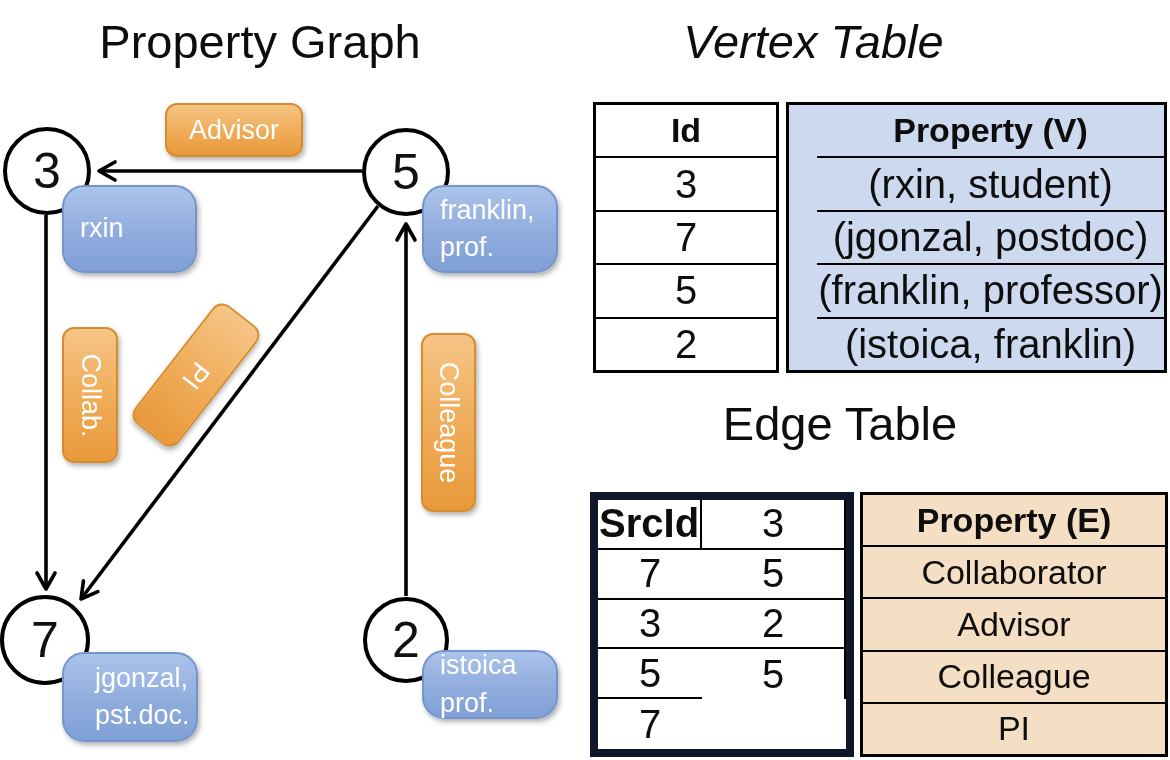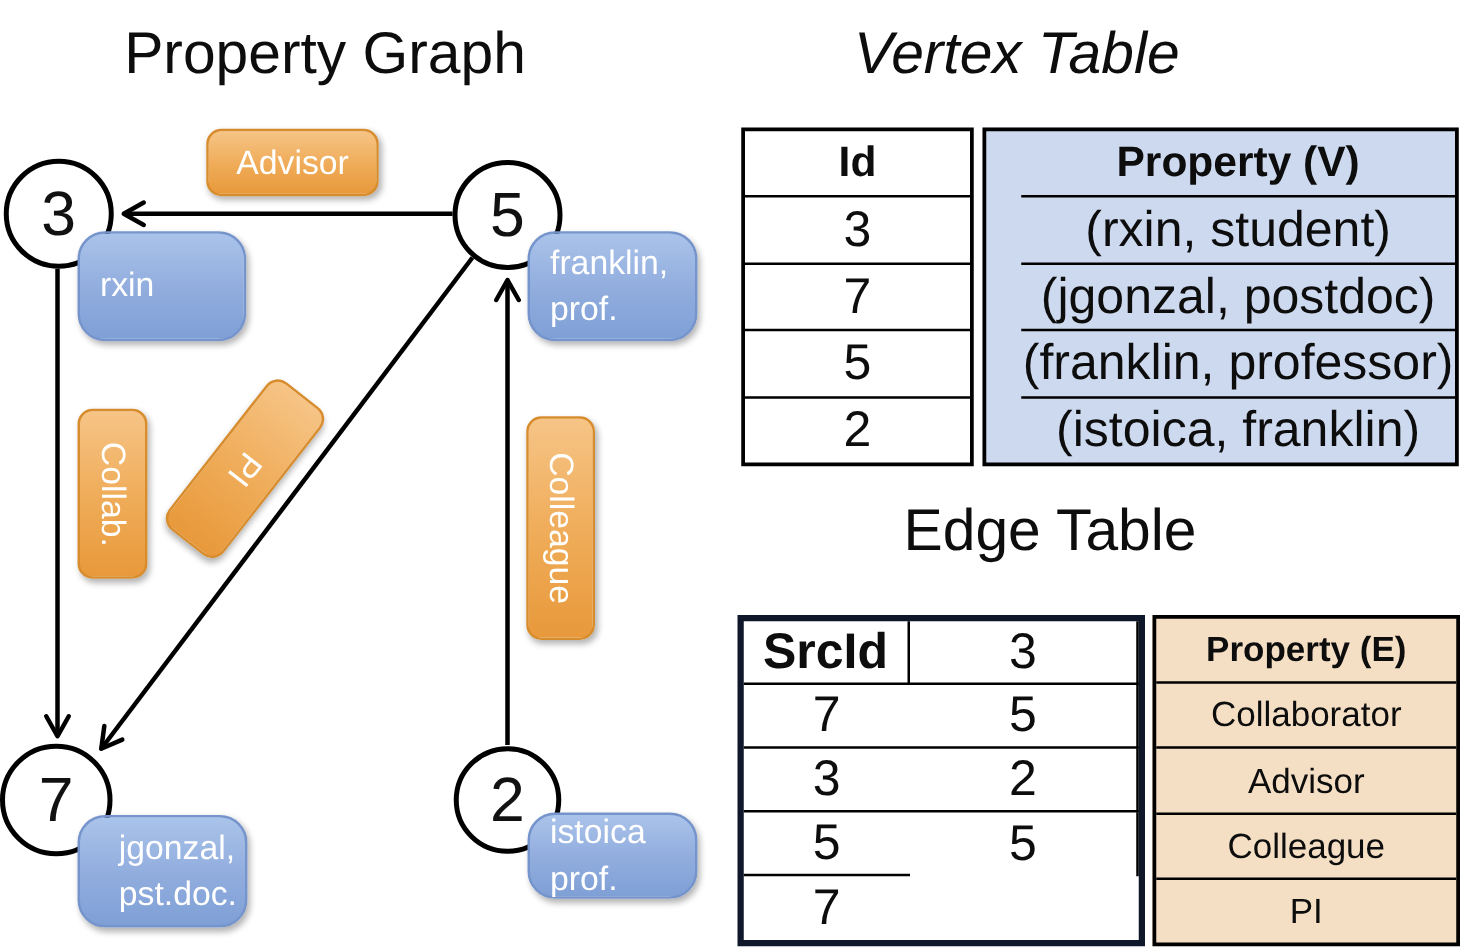--- a/index.html
+++ b/index.html
@@ -52,31 +52,31 @@
   }
   .tcell:last-child{border-bottom:none;}
   .thead{font-size:34px;font-weight:bold;}
 
   #vertex-table{left:593px;top:102px;width:574px;height:271px;gap:7px;}
   .vt-id-col{width:186px;}
   .vt-prop-col{flex:1;background:#cdd9ee;padding-left:28px;}
 
   #edge-table{left:590px;top:492px;width:578px;height:265px;gap:6px;}
   .et-ids{
-    width:326px;border:5px solid #0f172a;box-sizing:border-box;background:#fff;
+    width:264px;border:8px solid #0f172a;box-sizing:border-box;background:#fff;
     display:grid;grid-template-columns:42% 58%;grid-template-rows:repeat(5,1fr);
   }
   .et-cell{
     display:flex;align-items:center;justify-content:center;
     border-bottom:2px solid #000;font-size:40px;color:#0d0d0d;white-space:nowrap;
   }
   .et-cell.col1{border-right:2px solid #000;}
   .et-cell:nth-last-child(-n+2){border-bottom:none;}
   .et-prop-col{flex:1;background:#f5dfc4;}
-  .et-prop-col .tcell{font-size:28px;}
+  .et-prop-col .tcell{font-size:34px;}
 </style>
 </head>
 <body>
 
 <div id="slide">
 
   <div id="graph-panel">
     <div class="slide-title graph-title">Property Graph</div>
 
     <svg id="edges-svg" width="585" height="760" viewBox="0 0 585 760">

